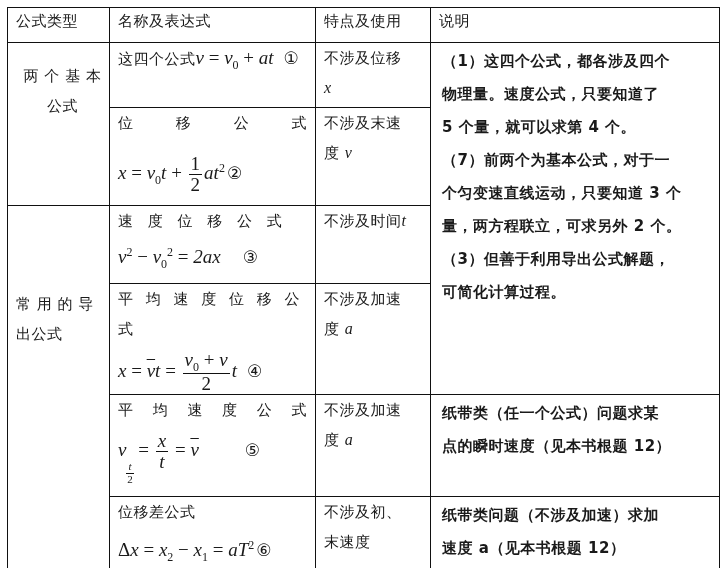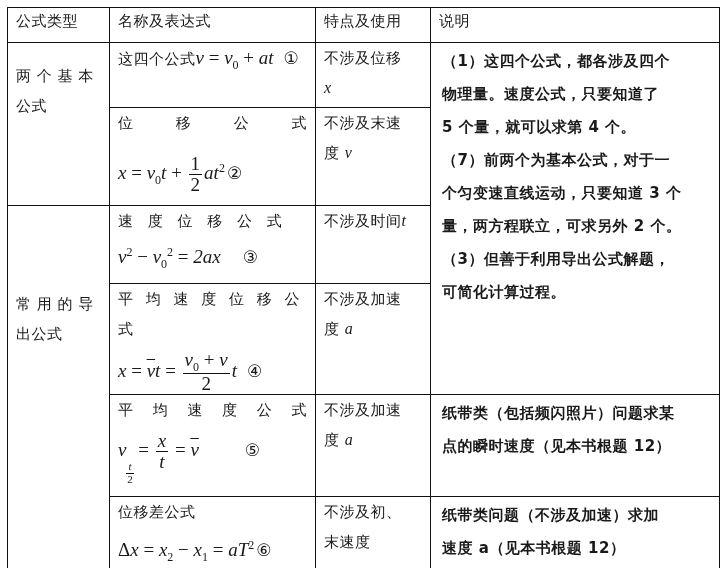--- a/index.html
+++ b/index.html
@@ -35,21 +35,21 @@
 
   <tbody>
       <tr style="height:35px">
     <td class="cn" style="line-height:26px">公式类型</td>
     <td class="cn" style="line-height:26px">名称及表达式</td>
     <td class="cn" style="line-height:26px">特点及使用</td>
     <td class="cn" style="line-height:26px">说明</td>
   </tr>
 
   <tr style="height:65px">
-    <td class="cn" rowspan="2" style="vertical-align:top;">
+    <td class="cn" rowspan="2" style="vertical-align:top;text-align:center;">
       <div style="height:18px"></div>
       <div>两 个 基 本</div>
       <div>公式</div>
     </td>
     <td>
       <span class="cn">这四个公式</span><span class="math"><span>v</span><span class="up"> = </span><span>v</span><sub class="up">0</sub><span class="up"> + </span><span>at</span></span><span class="circ">①</span>
     </td>
     <td class="cn">
       <div>不涉及位移</div>
       <div class="math" style="font-size:16px">x</div>
@@ -138,21 +138,21 @@
                 <span class="num">x</span>
                 <span class="den" style="font-style:italic">t</span>
               </span><span class="up"> = </span><span class="bar">v</span></span><span class="circ" style="margin-left:46px">⑤</span>
       </div>
     </td>
     <td class="cn">
       <div>不涉及加速</div>
       <div><span>度</span> <span class="math" style="font-size:16px">a</span></div>
     </td>
     <td class="cn desc">
-      <p>纸带类（包括频闪照片）问题求某</p>
+      <p>纸带类（任一个公式）问题求某</p>
       <p>点的瞬时速度（见本书根题 12）</p>
     </td>
   </tr>
 
   <tr style="height:79px">
     <td>
       <div class="cn">位移差公式</div>
       <div style="line-height:34px">
         <span class="math"><span class="up">Δ</span><span>x</span><span class="up"> = </span><span>x</span><sub class="up">2</sub><span class="up"> − </span><span>x</span><sub class="up">1</sub><span class="up"> = </span><span>a</span><span>T</span><sup class="up">2</sup></span><span class="circ" style="margin-left:2px">⑥</span>
       </div>

